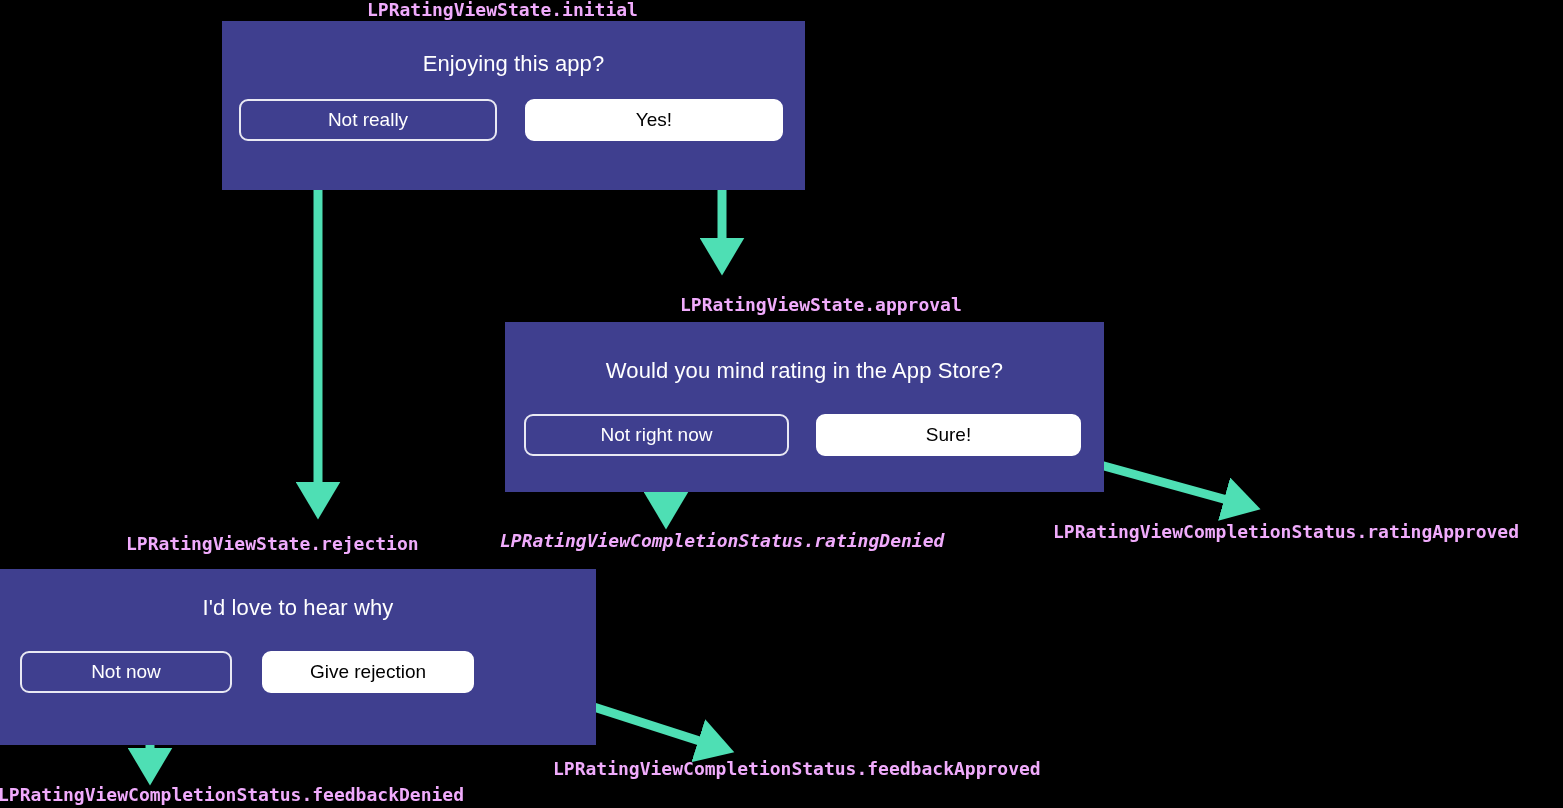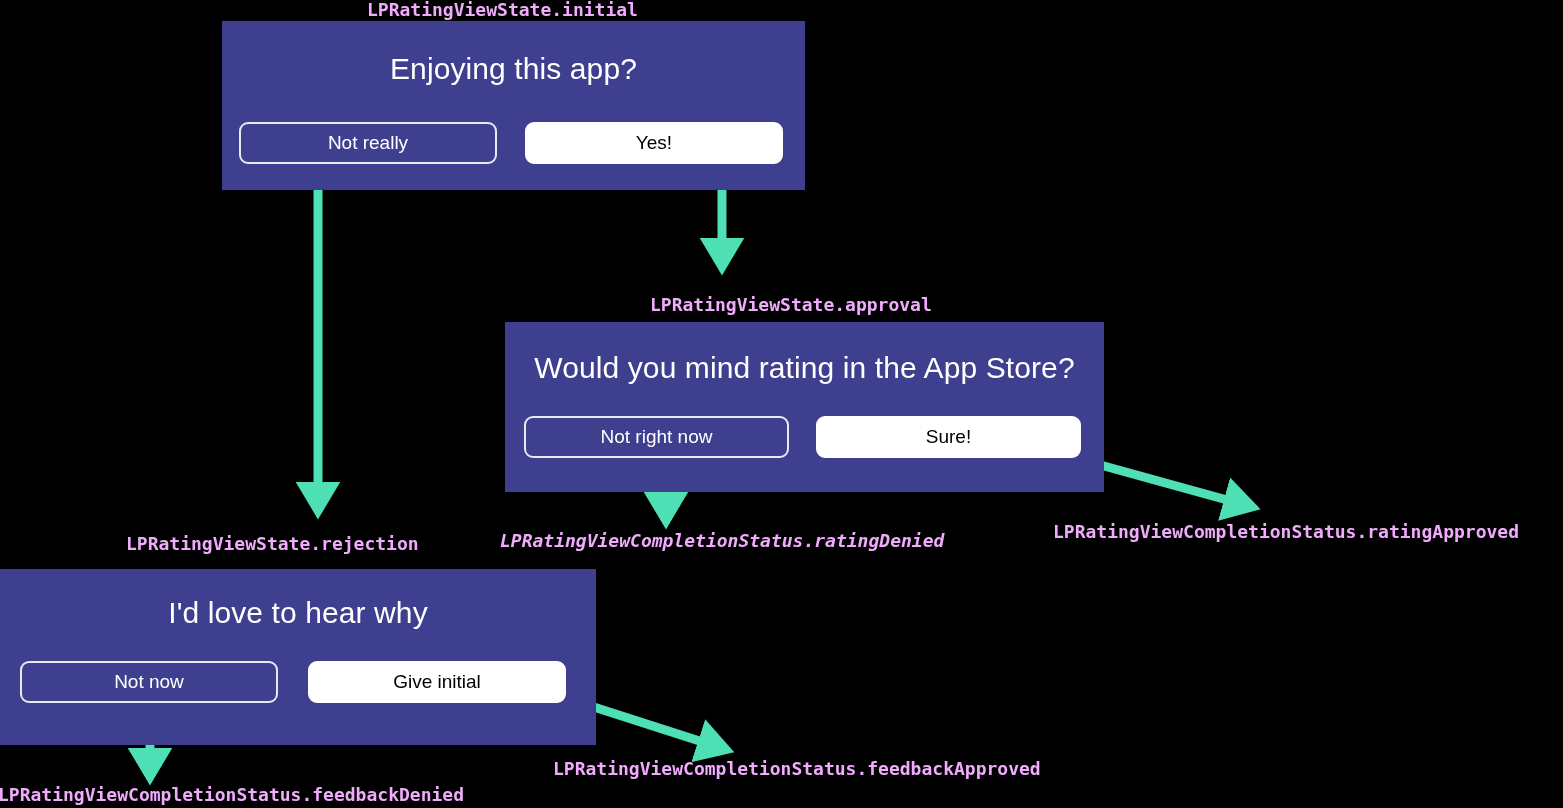--- a/index.html
+++ b/index.html
@@ -29,21 +29,21 @@
   }
   .card {
     position: absolute;
     background: #3f3f8f;
     z-index: 2;
     box-sizing: border-box;
   }
   .card-title {
     color: #ffffff;
     text-align: center;
-    font-size: 30px;
+    font-size: 22px;
     font-weight: 400;
     line-height: 1.2;
     letter-spacing: 0.1px;
   }
   .card-buttons {
     display: flex;
     flex-direction: row;
   }
   .btn {
     box-sizing: border-box;
@@ -74,38 +74,38 @@
     font-size: 18px;
     font-weight: 700;
     white-space: nowrap;
     z-index: 3;
     letter-spacing: 0px;
   }
 
   
   #card-initial { left: 222px; top: 21px; width: 583px; height: 169px; }
   #card-initial .card-title { margin-top: 30px; }
-  #card-initial .card-buttons { margin-top: 35px; padding: 0 17px; gap: 28px; }
+  #card-initial .card-buttons { margin-top: 22px; padding: 0 17px; gap: 28px; }
   #card-initial .btn { width: 258px; }
 
   
   #card-approval { left: 505px; top: 322px; width: 599px; height: 170px; }
-  #card-approval .card-title { margin-top: 28px; }
+  #card-approval .card-title { margin-top: 36px; }
   #card-approval .card-buttons { margin-top: 30px; padding: 0 19px; gap: 27px; }
   #card-approval .btn { width: 265px; }
 
   
   #card-rejection { left: 0px; top: 569px; width: 596px; height: 176px; }
   #card-rejection .card-title { margin-top: 26px; }
   #card-rejection .card-buttons { margin-top: 30px; padding: 0 20px; gap: 30px; }
-  #card-rejection .btn { width: 258px; }
+  #card-rejection .btn { width: 212px; }
 
   
   #label-initial   { left: 367px; top: -1px; }
-  #label-approval  { left: 650px; top: 294px; }
+  #label-approval  { left: 680px; top: 294px; }
   #label-rejection { left: 126px; top: 533px; text-align: right; }
   #label-rating-denied    { left: 500px; top: 530px; font-style: italic; }
   #label-rating-approved  { left: 1053px; top: 521px; }
   #label-feedback-denied  { left: -2px; top: 784px; }
   #label-feedback-approved{ left: 553px; top: 758px; }
 </style>
 </head>
 <body>
 
 <div id="stage">
@@ -157,17 +157,17 @@
     <div class="card-buttons">
       <div class="btn btn-outline">Not right now</div>
       <div class="btn btn-filled">Sure!</div>
     </div>
   </div>
 
   <div class="card" id="card-rejection">
     <div class="card-title">I'd love to hear why</div>
     <div class="card-buttons">
       <div class="btn btn-outline">Not now</div>
-      <div class="btn btn-filled">Give initial</div>
+      <div class="btn btn-filled">Give rejection</div>
     </div>
   </div>
 
 </div>
 
 </body></html>

